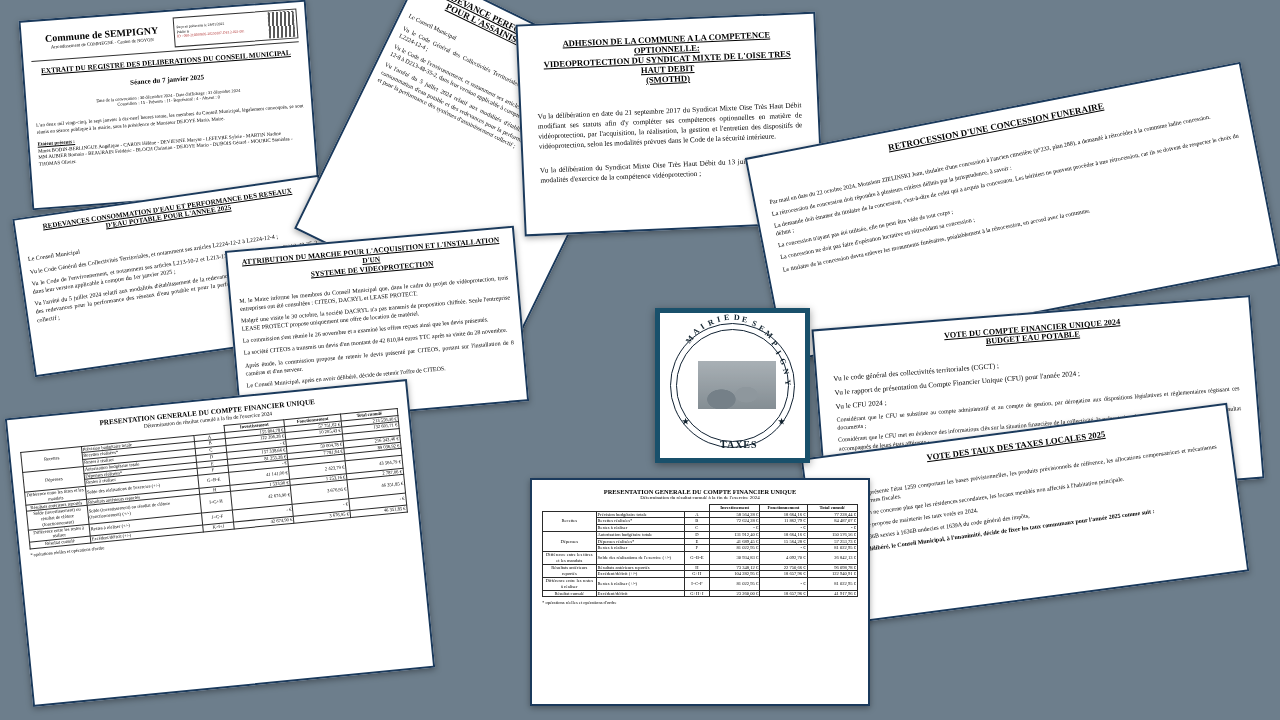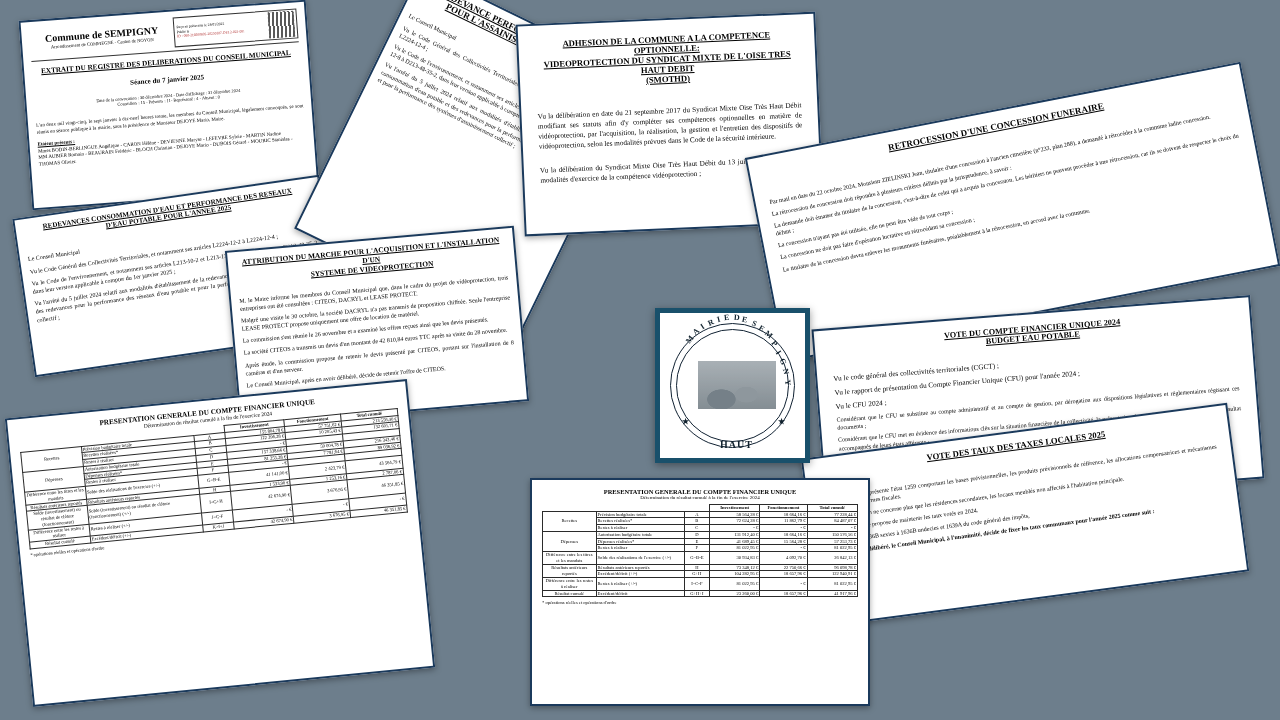--- a/index.html
+++ b/index.html
@@ -403,19 +403,19 @@
       <span style="left:74px;top:0px;transform:rotate(4deg);">D</span>
       <span style="left:82px;top:2px;transform:rotate(12deg);">E</span>
       <span style="left:92px;top:6px;transform:rotate(24deg);">S</span>
       <span style="left:99px;top:11px;transform:rotate(32deg);">E</span>
       <span style="left:105px;top:17px;transform:rotate(40deg);">M</span>
       <span style="left:112px;top:26px;transform:rotate(50deg);">P</span>
       <span style="left:117px;top:35px;transform:rotate(58deg);">I</span>
       <span style="left:120px;top:44px;transform:rotate(66deg);">G</span>
       <span style="left:123px;top:54px;transform:rotate(76deg);">N</span>
       <span style="left:125px;top:65px;transform:rotate(84deg);">Y</span>
-      <span style="left:60px;top:126px;font-size:10px;letter-spacing:1px;">HAUT</span>
+      <span style="left:60px;top:126px;font-size:10px;letter-spacing:1px;">TAXES</span>
       <span class="star" style="left:22px;top:104px;">★</span>
       <span class="star" style="left:118px;top:104px;">★</span>
     </div>
   </div>
 
 </div>
 
 </body></html>

